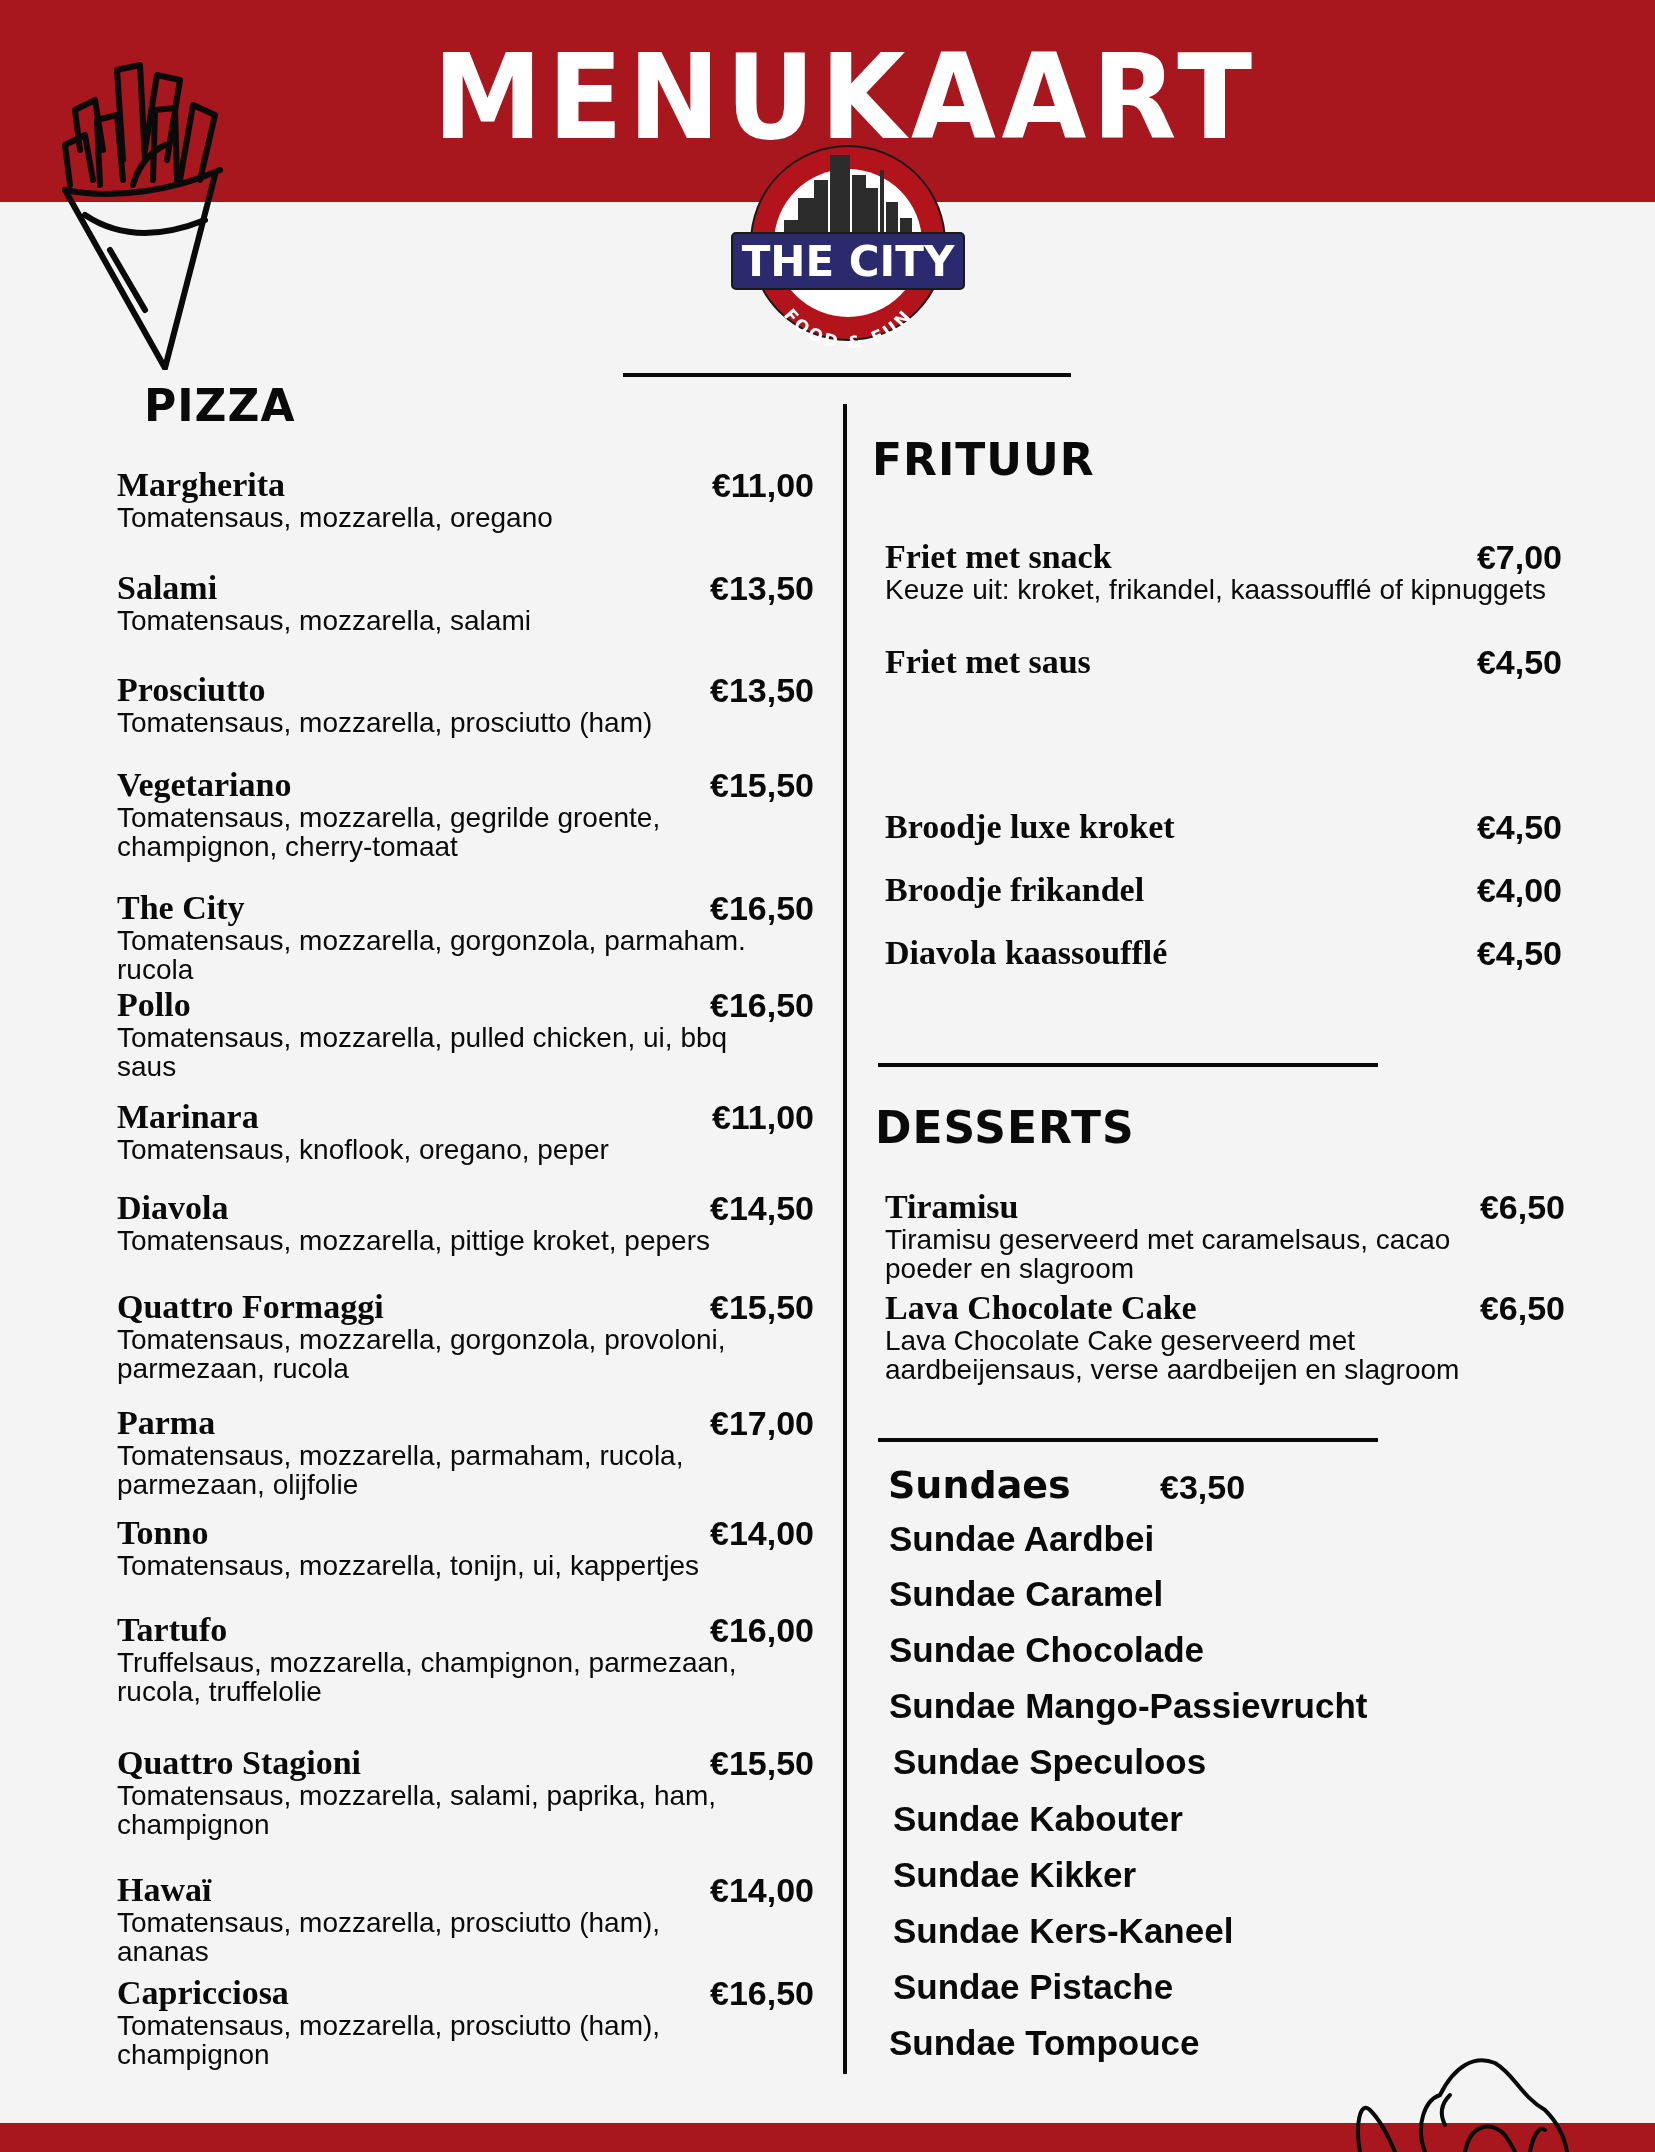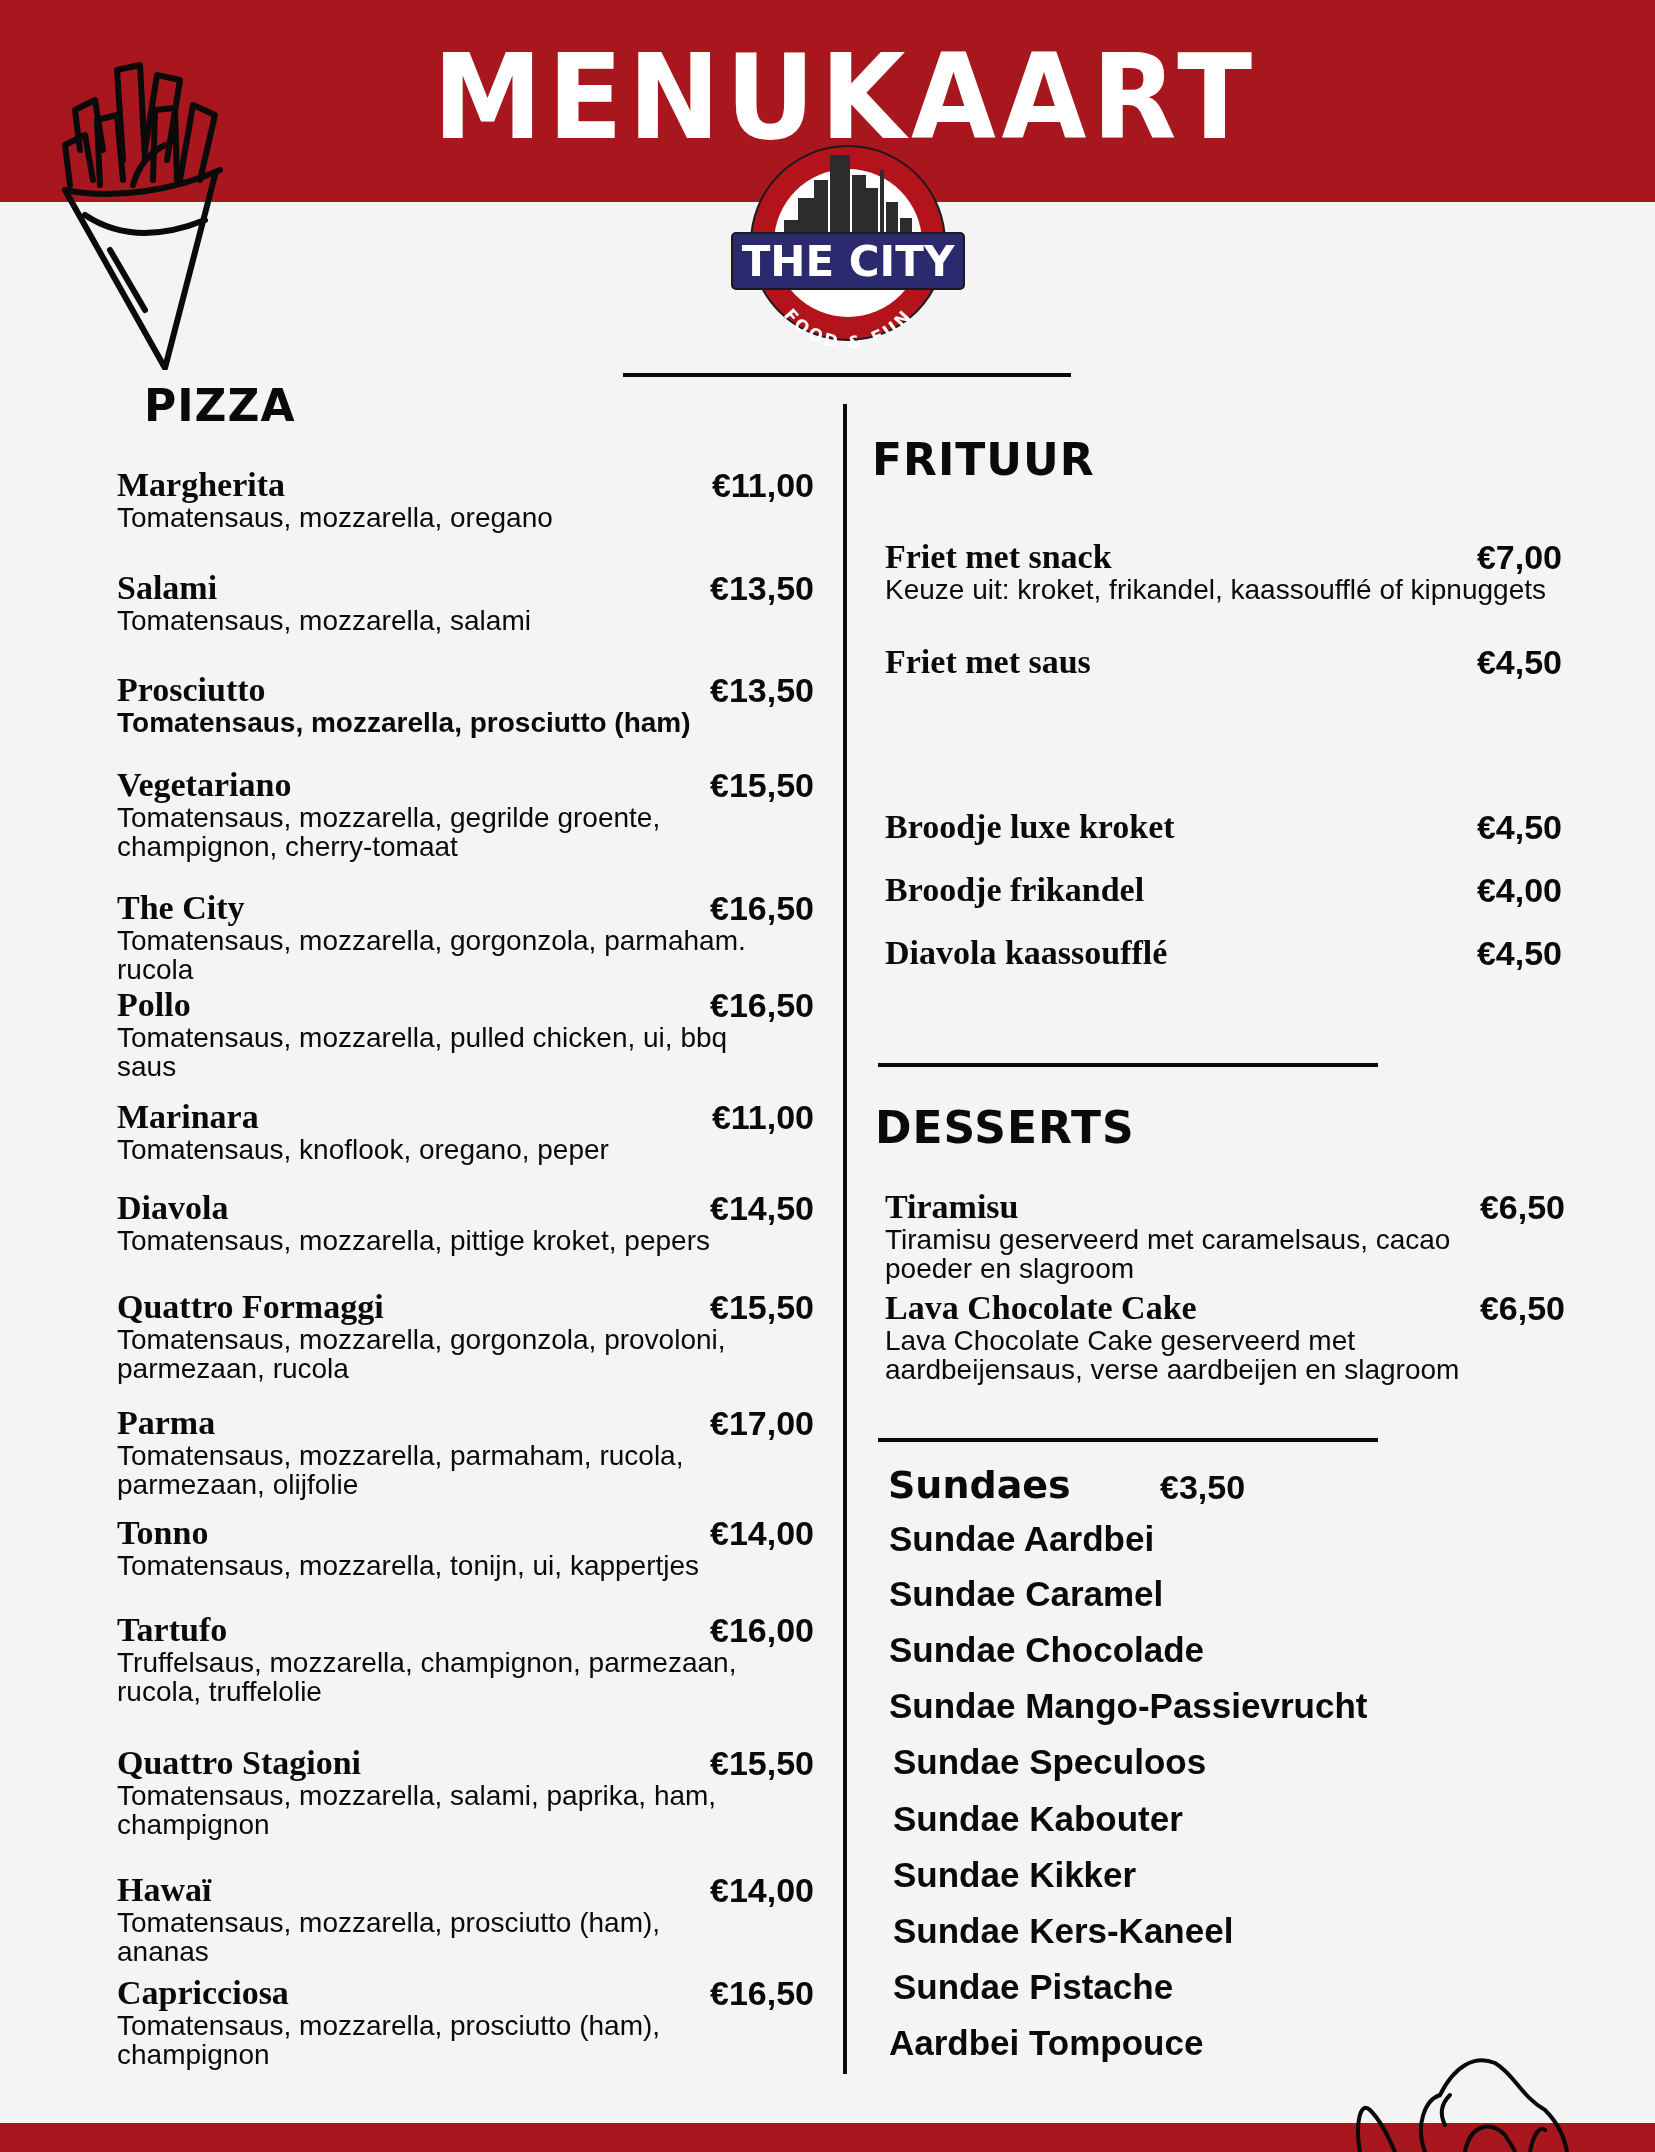--- a/index.html
+++ b/index.html
@@ -80,21 +80,21 @@
 <div class="abs section-title" style="left:116px;top:384px;margin-left:28px;">PIZZA</div>
 <div id="pizza-list">
     <div class="abs item-name" style="left:117px;top:468px;">Margherita</div>
     <div class="abs item-price" style="right:841px;top:468px;">€11,00</div>
     <div class="abs item-desc" style="left:117px;top:503px;width:630px;">Tomatensaus, mozzarella, oregano</div>
     <div class="abs item-name" style="left:117px;top:571px;">Salami</div>
     <div class="abs item-price" style="right:841px;top:571px;">€13,50</div>
     <div class="abs item-desc" style="left:117px;top:606px;width:630px;">Tomatensaus, mozzarella, salami</div>
     <div class="abs item-name" style="left:117px;top:673px;">Prosciutto</div>
     <div class="abs item-price" style="right:841px;top:673px;">€13,50</div>
-    <div class="abs item-desc" style="left:117px;top:708px;width:630px;font-weight:bold;">Tomatensaus, mozzarella, prosciutto (ham)</div>
+    <div class="abs item-desc" style="left:117px;top:708px;width:630px;">Tomatensaus, mozzarella, prosciutto (ham)</div>
     <div class="abs item-name" style="left:117px;top:768px;">Vegetariano</div>
     <div class="abs item-price" style="right:841px;top:768px;">€15,50</div>
     <div class="abs item-desc" style="left:117px;top:803px;width:630px;">Tomatensaus, mozzarella, gegrilde groente, champignon, cherry-tomaat</div>
     <div class="abs item-name" style="left:117px;top:891px;">The City</div>
     <div class="abs item-price" style="right:841px;top:891px;">€16,50</div>
     <div class="abs item-desc" style="left:117px;top:926px;width:630px;">Tomatensaus, mozzarella, gorgonzola, parmaham. rucola</div>
     <div class="abs item-name" style="left:117px;top:988px;">Pollo</div>
     <div class="abs item-price" style="right:841px;top:988px;">€16,50</div>
     <div class="abs item-desc" style="left:117px;top:1023px;width:630px;">Tomatensaus, mozzarella, pulled chicken, ui, bbq saus</div>
     <div class="abs item-name" style="left:117px;top:1100px;">Marinara</div>
@@ -156,21 +156,21 @@
 <div id="sundae-list">
     <div class="abs sundae-name" style="left:889px;top:1521px;">Sundae Aardbei</div>
     <div class="abs sundae-name" style="left:889px;top:1576px;">Sundae Caramel</div>
     <div class="abs sundae-name" style="left:889px;top:1632px;">Sundae Chocolade</div>
     <div class="abs sundae-name" style="left:889px;top:1688px;">Sundae Mango-Passievrucht</div>
     <div class="abs sundae-name" style="left:893px;top:1744px;">Sundae Speculoos</div>
     <div class="abs sundae-name" style="left:893px;top:1801px;">Sundae Kabouter</div>
     <div class="abs sundae-name" style="left:893px;top:1857px;">Sundae Kikker</div>
     <div class="abs sundae-name" style="left:893px;top:1913px;">Sundae Kers-Kaneel</div>
     <div class="abs sundae-name" style="left:893px;top:1969px;">Sundae Pistache</div>
-    <div class="abs sundae-name" style="left:889px;top:2025px;">Aardbei Tompouce</div>
+    <div class="abs sundae-name" style="left:889px;top:2025px;">Sundae Tompouce</div>
   </div>
 
 <svg class="deco" style="left:1355px;top:2055px" width="230" height="97" viewBox="0 0 230 97" fill="none" stroke="#0a0a0a" stroke-width="4" stroke-linecap="round">
   <path d="M5 97 C0 70 5 45 15 55 C25 65 35 85 40 97"></path>
   <path d="M70 97 C60 70 70 45 85 40 C100 10 120 0 140 8 C160 20 165 40 190 55 C205 70 210 85 212 97"></path>
   <path d="M110 97 C115 70 135 65 150 80 C155 88 158 92 160 97"></path>
   <path d="M175 97 C178 80 185 70 190 75"></path>
   <path d="M95 40 C85 50 85 60 90 70"></path>
 </svg>
 

